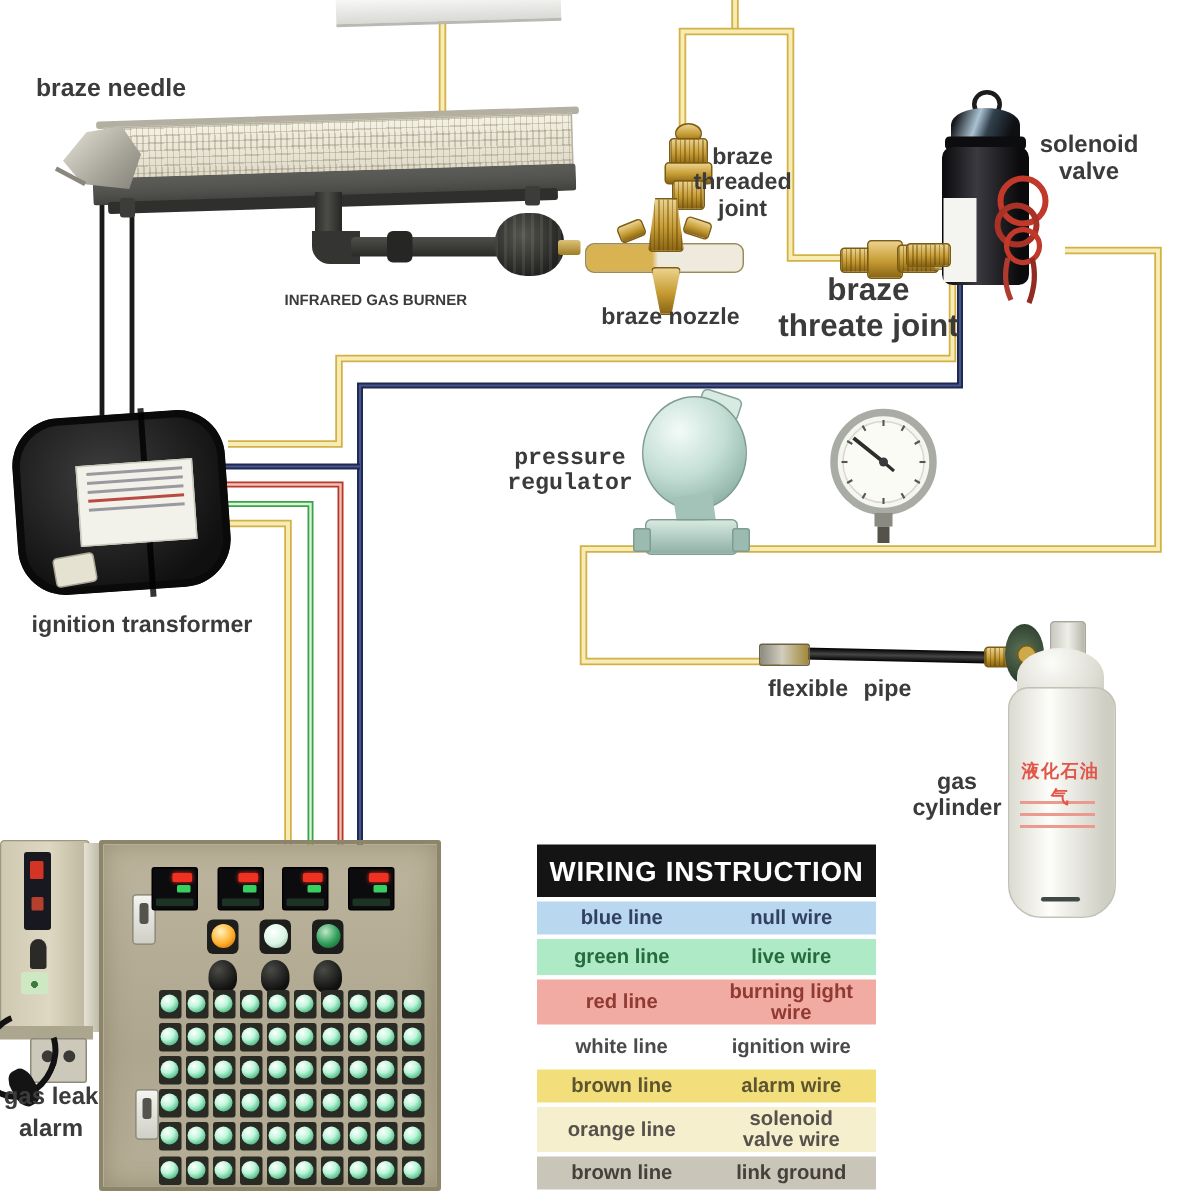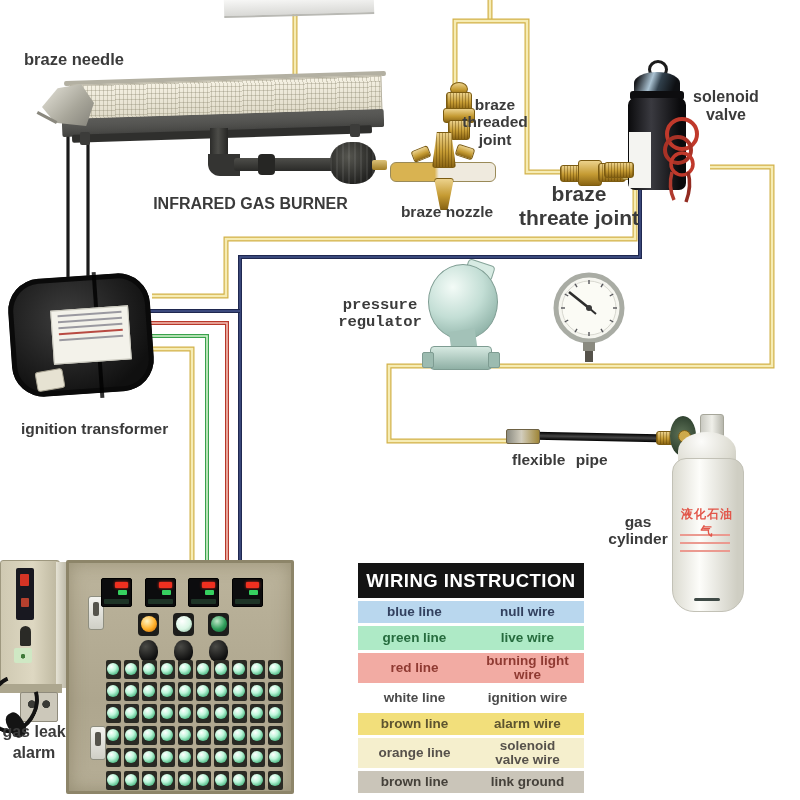--- a/index.html
+++ b/index.html
@@ -563,24 +563,24 @@
           <div class="lg-c" style="max-width: 90px; margin: 0px auto; width: 50%;">solenoid valve wire</div>
         </div>
         <div class="lg-row" style="background: rgb(202, 197, 185); color: rgb(69, 65, 58); min-height: 22px;">
           <div class="lg-c">brown line</div>
           <div class="lg-c">link ground</div>
         </div>
       </div>
   </div>
 
   <div class="lbl" style="left:24px;top:50px;width:130px;font-size:16.5px;">braze needle</div>
-  <div class="lbl center" style="left:148px;top:195px;width:205px;font-size:16px;font-weight:700;">INFRARED GAS BURNER</div>
+  <div class="lbl center" style="left:148px;top:195px;width:205px;font-size:10px;font-weight:700;">INFRARED GAS BURNER</div>
   <div class="lbl center" style="left:452px;top:96px;width:86px;font-size:15.5px;">braze threaded joint</div>
   <div class="lbl center" style="left:392px;top:203px;width:110px;font-size:15.5px;">braze nozzle</div>
   <div class="lbl center" style="left:516px;top:182px;width:126px;font-size:21px;">braze threate joint</div>
   <div class="lbl center" style="left:680px;top:88px;width:92px;font-size:16px;">solenoid valve</div>
   <div class="lbl center" style="left:330px;top:297px;width:100px;font-size:15.5px;font-family:Liberation Mono, monospace;">pressure regulator</div>
   <div class="lbl" style="left:512px;top:451px;width:150px;font-size:15.5px;word-spacing:6px;">flexible pipe</div>
   <div class="lbl center" style="left:596px;top:513px;width:84px;font-size:15.5px;">gas cylinder</div>
-  <div class="lbl" style="left:21px;top:408px;width:190px;font-size:15.5px;margin-top:12px;">ignition transformer</div>
+  <div class="lbl" style="left:21px;top:408px;width:190px;font-size:15.5px;">ignition transformer</div>
   <div class="lbl center" style="left:0px;top:722px;width:68px;font-size:16px;line-height:1.3;">gas leak alarm</div>
 
 </div>
 
 </body></html>

